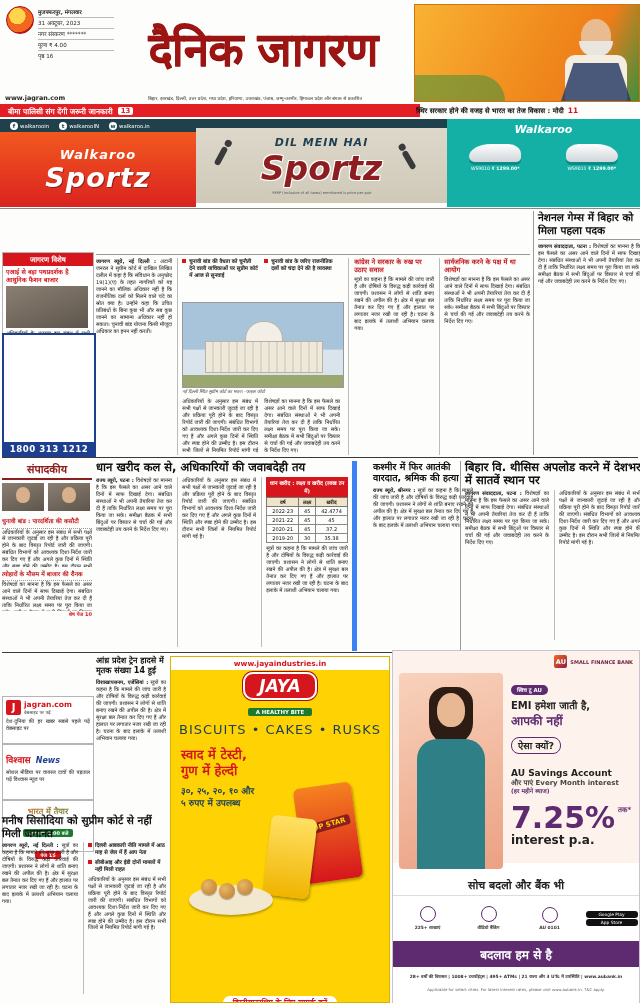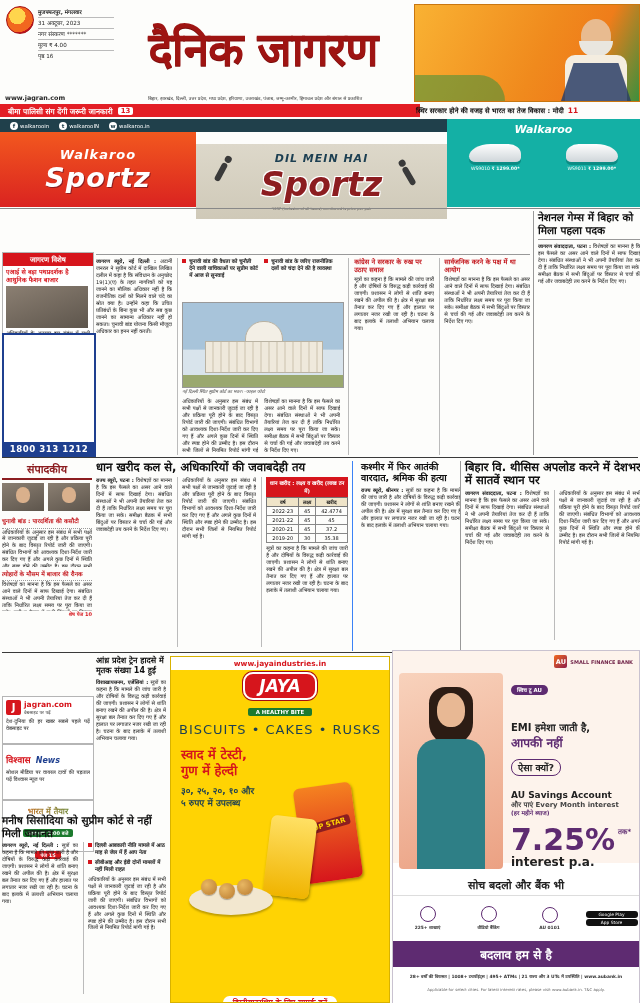--- a/index.html
+++ b/index.html
@@ -148,21 +148,21 @@
   <div class="abs" style="left:0;top:119px;width:640px;height:88px;">
     <div class="abs social-bar" style="left:0;top:0;width:447px;height:13px;">
       <span><span class="soc-ic">f</span><span>walkarooin</span></span>
       <span><span class="soc-ic">t</span><span>walkarooIN</span></span>
       <span><span class="soc-ic">w</span><span>walkaroo.in</span></span>
     </div>
     <div class="abs wk-left" style="left:0;top:13px;width:196px;height:75px;">
       <div class="wk-script">Walkaroo</div>
       <div class="wk-word">Sportz</div>
     </div>
-    <div class="abs wk-mid ctr" style="left:196px;top:25px;width:251px;height:75px;">
+    <div class="abs wk-mid ctr" style="left:196px;top:9px;width:251px;height:75px;">
       <div class="abs jumper" style="left:22px;top:18px;"></div>
       <div class="abs jumper" style="left:210px;top:22px;transform:rotate(-30deg);"></div>
       <div style="margin-top:8px;" class="wk-dil">DIL MEIN HAI</div>
       <div class="wk-sportz">Sportz</div>
       <div style="font-size:3.6px;color:#555;margin-top:3px;">*MRP (inclusive of all taxes) mentioned is price per pair</div>
     </div>
     <div class="abs wk-right" style="left:447px;top:0;width:193px;height:88px;">
       <div class="ctr b" style="font-size:11px;margin-top:4px;font-style:italic;">Walkaroo</div>
       <div style="display:flex;justify-content:space-around;margin-top:8px;">
         <div class="ctr">
@@ -299,21 +299,21 @@
                   <td>35.38</td>
                 </tr>
           </tbody>
             </table>
         </div>
         <div class="jtxt" style="height:96px;margin-top:2px;">सूत्रों का कहना है कि मामले की जांच जारी है और दोषियों के विरुद्ध कड़ी कार्रवाई की जाएगी। प्रशासन ने लोगों से शांति बनाए रखने की अपील की है। क्षेत्र में सुरक्षा बल तैनात कर दिए गए हैं और हालात पर लगातार नजर रखी जा रही है। घटना के बाद इलाके में तलाशी अभियान चलाया गया।</div>
       </div>
     </div>
   </div>
 
-  <div class="abs" style="left:352px;top:461px;width:100px;height:190px;border-left:1px solid #3b82f6;padding-left:8px;">
+  <div class="abs" style="left:352px;top:461px;width:100px;height:190px;border-left:5px solid #3b82f6;padding-left:16px;">
     <div class="h2b">कश्मीर में फिर आतंकी वारदात, श्रमिक की हत्या</div>
     <div class="jtxt" style="height:158px;margin-top:3px;">
       <span class="byl">राज्य ब्यूरो, श्रीनगर :</span>
       <span>सूत्रों का कहना है कि मामले की जांच जारी है और दोषियों के विरुद्ध कड़ी कार्रवाई की जाएगी। प्रशासन ने लोगों से शांति बनाए रखने की अपील की है। क्षेत्र में सुरक्षा बल तैनात कर दिए गए हैं और हालात पर लगातार नजर रखी जा रही है। घटना के बाद इलाके में तलाशी अभियान चलाया गया।</span>
     </div>
   </div>
 
   <div class="abs" style="left:460px;top:461px;width:178px;height:190px;border-left:1px solid #999;padding-left:4px;">
     <div class="h2a">बिहार वि. थीसिस अपलोड करने में देशभर में सातवें स्थान पर</div>
     <div style="display:flex;gap:5px;margin-top:3px;">
@@ -415,21 +415,21 @@
       <span class="au-logo-sq">AU</span>
       <span class="au-logo-txt">SMALL FINANCE BANK</span>
     </div>
     <div class="au-photo abs" style="left:6px;top:22px;width:104px;height:196px;">
       <div style="position:absolute;left:30px;top:14px;width:44px;height:58px;background:#2c1c14;border-radius:22px 22px 30px 30px;"></div>
       <div style="position:absolute;left:38px;top:20px;width:28px;height:34px;background:#e8b894;border-radius:50% 50% 45% 45%;"></div>
       <div style="position:absolute;left:18px;top:66px;width:68px;height:130px;background:#2e7f86;border-radius:20px 20px 0 0;"></div>
     </div>
     <div class="abs" style="left:118px;top:26px;width:122px;">
       <span class="au-switch">स्विच टू AU</span>
-      <div class="au-emi1" style="margin-top:24px;">EMI हमेशा जाती है,</div>
+      <div class="au-emi1" style="margin-top:2px;">EMI हमेशा जाती है,</div>
       <div class="au-emi2">आपकी नहीं</div>
       <div style="margin-top:5px;"><span class="au-emi3">ऐसा क्यों?</span></div>
       <div class="b" style="font-size:9px;color:#222;margin-top:14px;">AU Savings Account</div>
       <div class="b" style="font-size:7px;color:#444;">और पाएं Every Month interest</div>
       <div class="b" style="font-size:6px;color:#5e2b71;">(हर महीने ब्याज)</div>
       <div style="margin-top:8px;display:flex;align-items:flex-start;gap:3px;">
         <span class="au-rate">7.25%</span>
         <span class="b" style="font-size:7px;color:#5e2b71;margin-top:2px;">तक*</span>
       </div>
       <div class="b" style="font-size:12px;color:#222;">interest p.a.</div>

